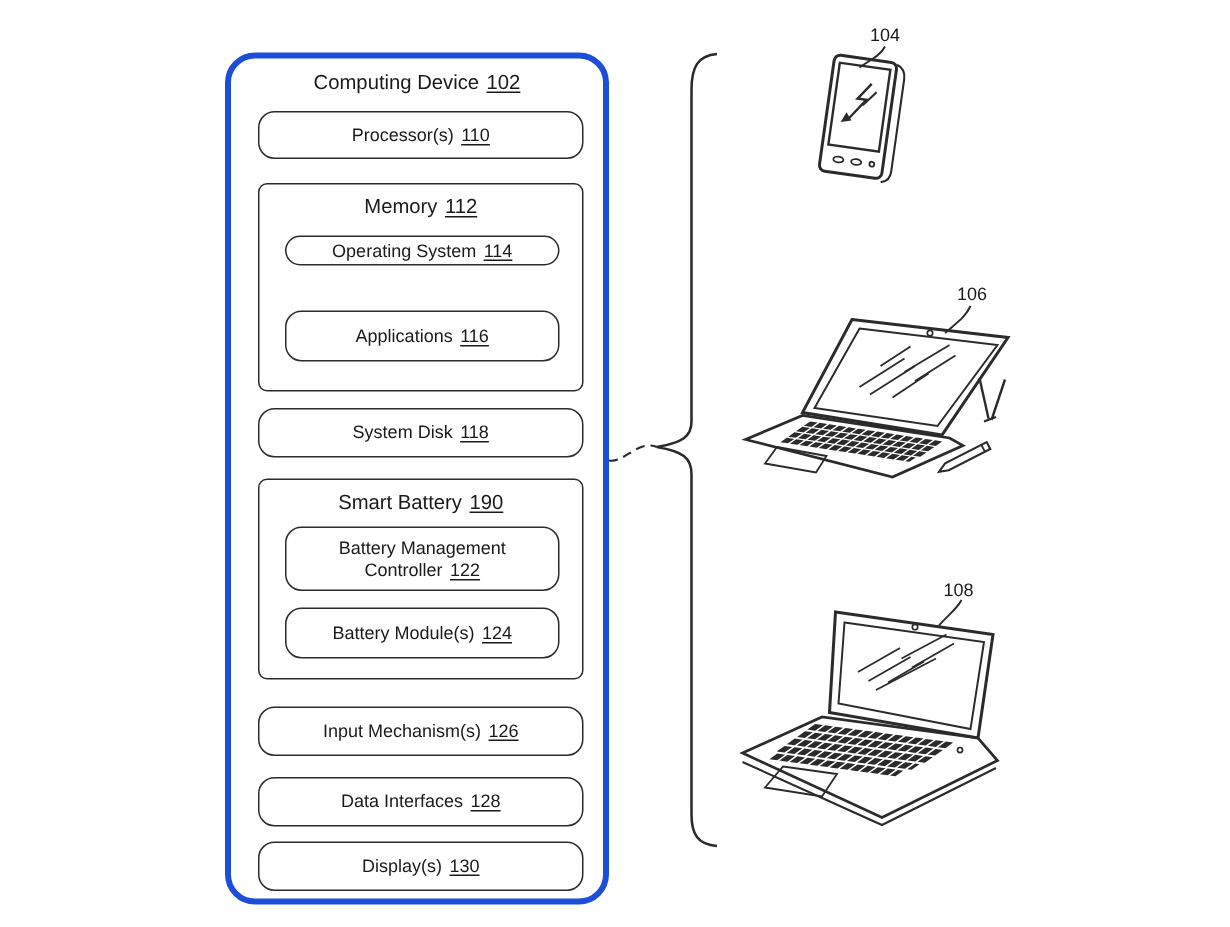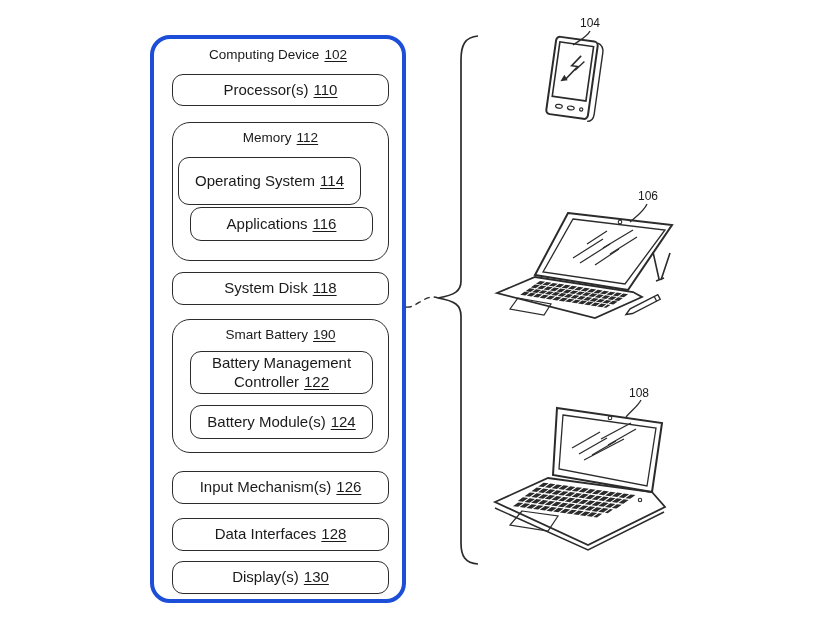--- a/index.html
+++ b/index.html
@@ -3,28 +3,28 @@
 <meta charset="utf-8">
 <style>
   html,body { margin:0; padding:0; background:#fff; }
   .stage {
     position:relative; width:820px; height:618px; background:#ffffff;
     font-family:"Liberation Sans", sans-serif; color:#1a1a1a; overflow:hidden;
   }
   .box {
     position:absolute; border:1.8px solid #2b2b2b; border-radius:11px; background:#fff;
     display:flex; align-items:center; justify-content:center;
-    font-size:15px; line-height:1.25; text-align:center; box-sizing:border-box;
+    font-size:12px; line-height:1.25; text-align:center; box-sizing:border-box;
   }
   .outer-box {
     position:absolute; left:150px; top:35px; width:256px; height:568px;
     border:4px solid #1d4ed8; border-radius:20px; background:#fff; box-sizing:border-box;
   }
   .group-box {
-    position:absolute; border:1.8px solid #2b2b2b; border-radius:18px; background:#fff; box-sizing:border-box;
+    position:absolute; border:1.8px solid #2b2b2b; border-radius:6px; background:#fff; box-sizing:border-box;
   }
   .group-title, .outer-title {
     position:absolute; left:0; width:100%; text-align:center; font-size:13.5px;
   }
   .bmc-lines { display:flex; flex-direction:column; align-items:center; }
   .ref { text-decoration:underline; text-underline-offset:2px; margin-left:5px; }
   .refline { display:inline; }
   svg.overlay { position:absolute; left:0; top:0; }
   svg.dev { position:absolute; }
   .dev-label { position:absolute; font-size:12px; color:#1a1a1a; }
@@ -41,21 +41,21 @@
 
     <div class="box" style="left:18px; top:35px; width:217px; height:32px;">
       <span>Processor(s)</span>
         <span class="ref">110</span>
     </div>
 
     <div class="group-box" style="left:18px; top:83px; width:217px; height:139px;">
       <div class="group-title" style="top:7px;">
         <span>Memory</span><span class="ref">112</span>
       </div>
-      <div class="box" style="left:5px; top:34px; width:183px; height:48px;">
+      <div class="box" style="left:17px; top:34px; width:183px; height:20px;">
         <span>Operating System</span>
           <span class="ref">114</span>
       </div>
       <div class="box" style="left:17px; top:84px; width:183px; height:34px;">
         <span>Applications</span>
           <span class="ref">116</span>
       </div>
     </div>
 
     <div class="box" style="left:18px; top:233px; width:217px; height:33px;">

